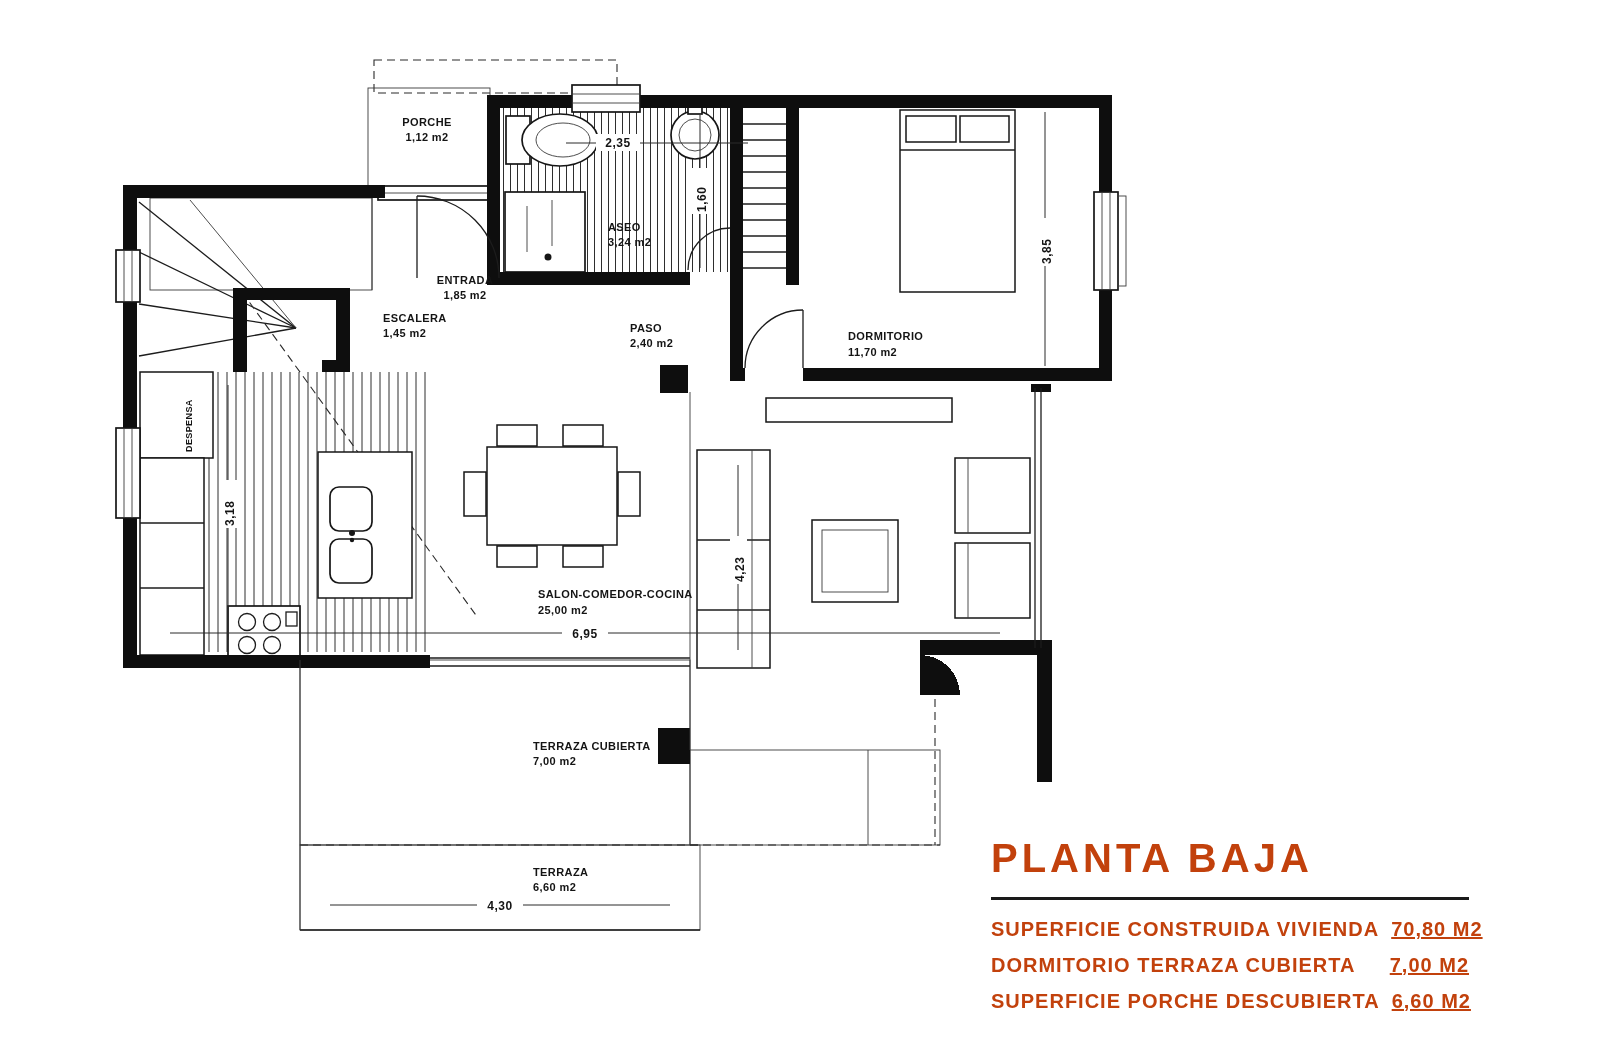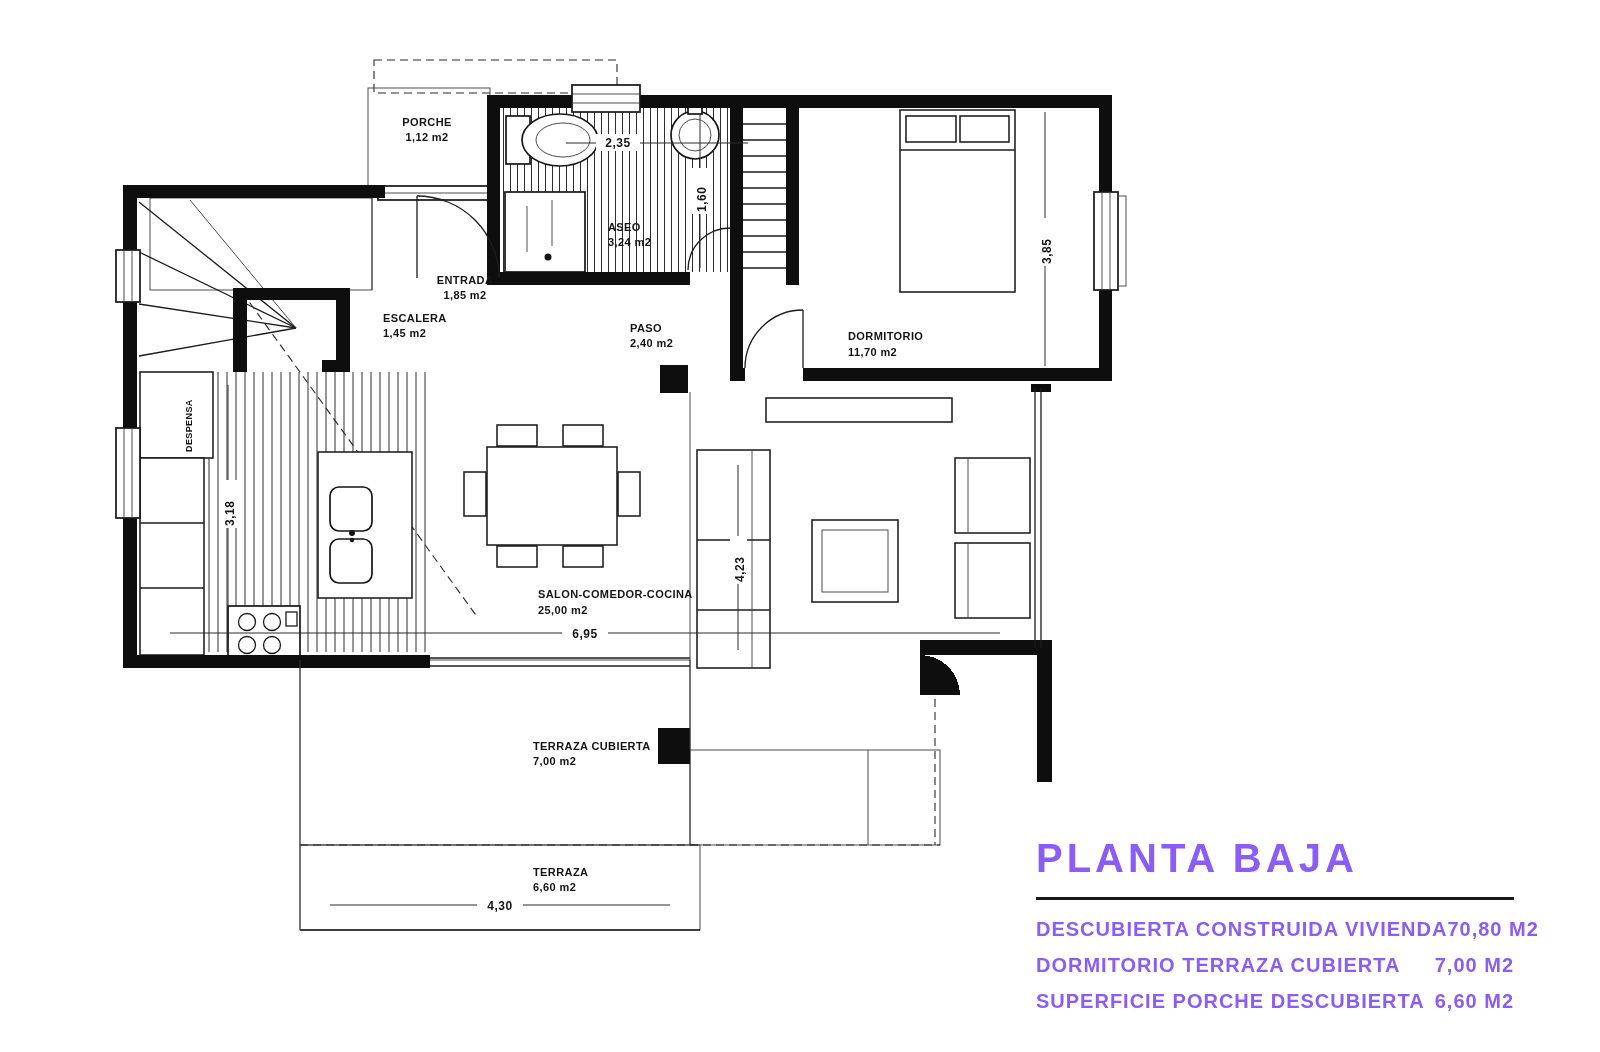--- a/index.html
+++ b/index.html
@@ -9,27 +9,27 @@
   .wall{fill:#0e0e0e;stroke:none;}
   .ln{stroke:#1c1c1c;stroke-width:1.3;fill:none;}
   .thin{stroke:#3a3a3a;stroke-width:0.9;fill:none;}
   .dash{stroke:#2a2a2a;stroke-width:1.1;fill:none;stroke-dasharray:8 5;}
   .fix{fill:#ffffff;stroke:#161616;stroke-width:1.7;}
   .furn{fill:#ffffff;stroke:#161616;stroke-width:1.5;}
   .dimln{stroke:#2a2a2a;stroke-width:1;fill:none;}
   .dimbg{fill:#ffffff;}
   .lbl{font:bold 11px "Liberation Sans",sans-serif;fill:#141414;letter-spacing:.4px;}
   .dim{font:bold 12px "Liberation Sans",sans-serif;fill:#141414;letter-spacing:.5px;}
-  .titleblock{position:absolute;left:1036px;top:836px;width:478px;color:#8b5cf6;}
+  .titleblock{position:absolute;left:991px;top:836px;width:478px;color:#c2410c;}
   .tb-title{font-size:40px;font-weight:bold;letter-spacing:4px;white-space:nowrap;}
   .tb-rule{height:3px;background:#1a1a1a;margin-top:16px;}
   .tb-rows{margin-top:18px;}
   .tb-row{display:flex;justify-content:space-between;font-size:20px;font-weight:bold;
           letter-spacing:1px;margin-bottom:13px;white-space:nowrap;}
-  .tb-val{}
+  .tb-val{margin-left:12px;text-decoration:underline;}
 </style>
 </head>
 <body>
 
 <div class="sheet">
 
 <svg width="1600" height="1052" viewBox="0 0 1600 1052">
   <defs>
     <pattern id="tile24" x="368" y="88" width="24" height="26" patternUnits="userSpaceOnUse">
       <path d="M24 0H0V26" fill="none" stroke="#222" stroke-width="1.2"></path>
@@ -327,21 +327,21 @@
     <rect x="477" y="896" width="46" height="17" class="dimbg"></rect>
     <text class="dim" x="500" y="910" text-anchor="middle">4,30</text>
   </g>
 </svg>
 
 <div class="titleblock">
   <div class="tb-title">PLANTA BAJA</div>
   <div class="tb-rule"></div>
   <div class="tb-rows">
     <div class="tb-row">
-      <span>DESCUBIERTA CONSTRUIDA VIVIENDA</span>
+      <span>SUPERFICIE CONSTRUIDA VIVIENDA</span>
       <span class="tb-val">70,80 M2</span>
     </div>
     <div class="tb-row">
       <span>DORMITORIO TERRAZA CUBIERTA</span>
       <span class="tb-val">7,00 M2</span>
     </div>
     <div class="tb-row">
       <span>SUPERFICIE PORCHE DESCUBIERTA</span>
       <span class="tb-val">6,60 M2</span>
     </div>

